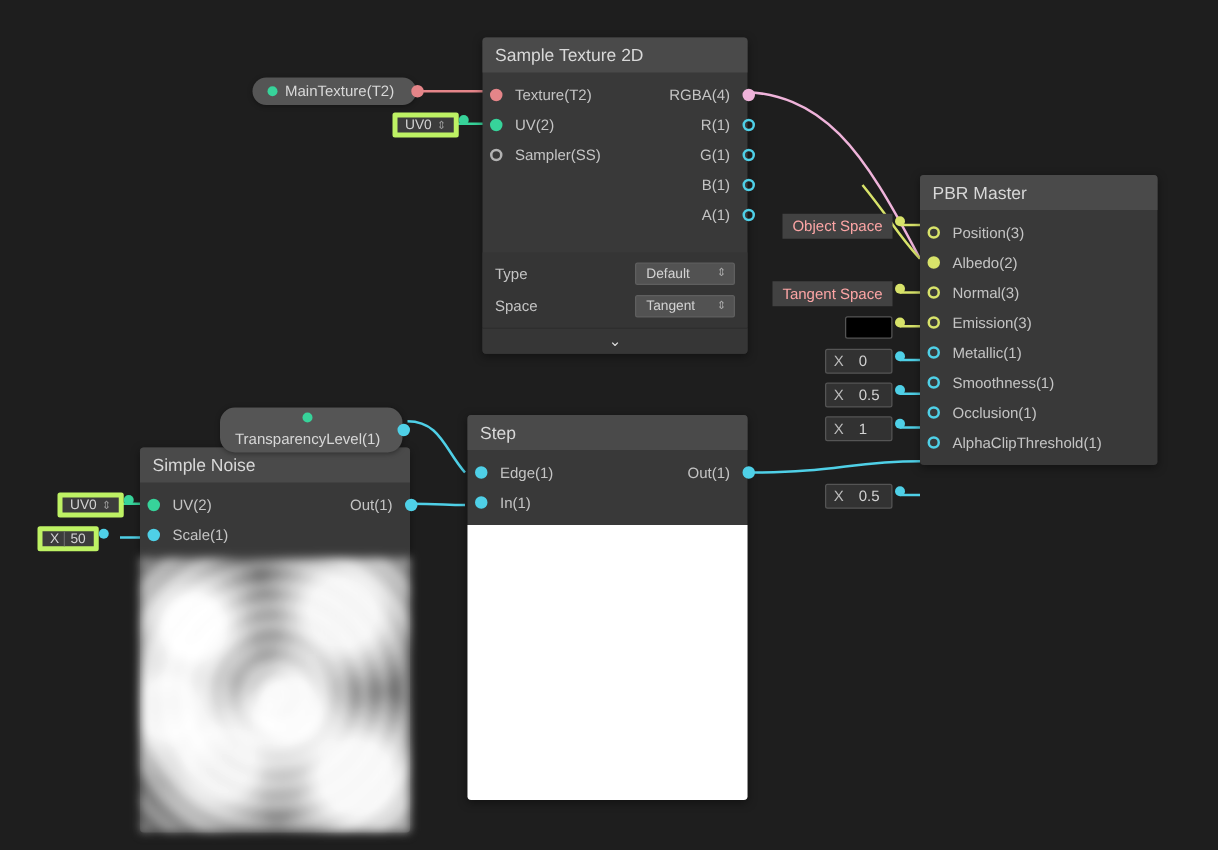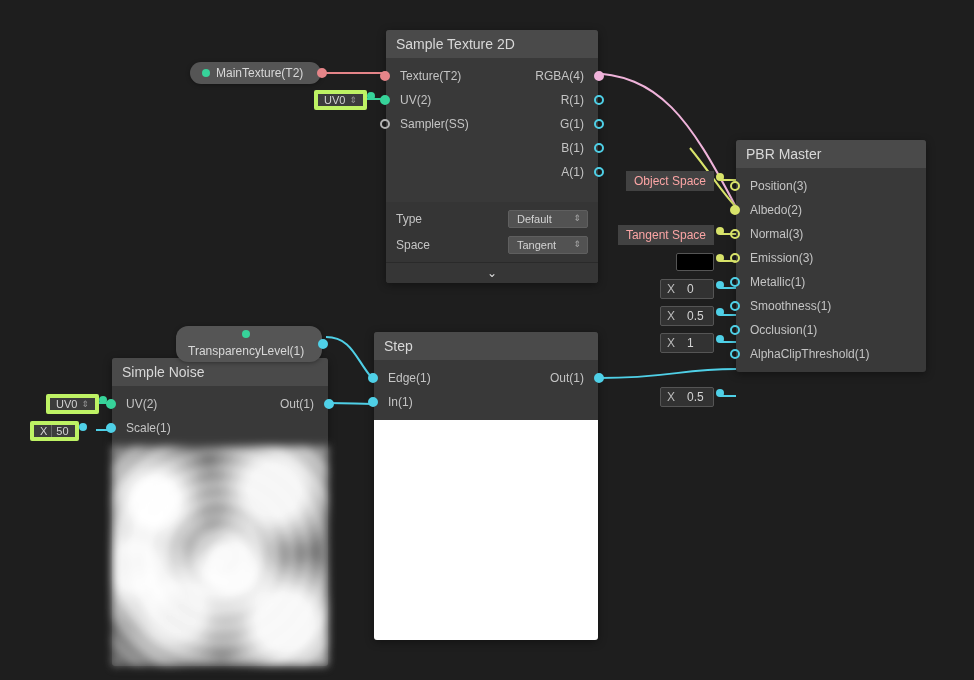--- a/index.html
+++ b/index.html
@@ -21,21 +21,21 @@
     box-shadow: 0 2px 8px rgba(0,0,0,.4);
     z-index: 10;
   }
   .node-title {
     background: #4a4a4a;
     padding: 6px 10px;
     font-size: 14px;
     color: #d8d8d8;
     border-radius: 3px 3px 0 0;
   }
-  .node-body { padding: 6px 0; }
+  .node-body { padding: 6px 12px; }
   .port-row { display: flex; align-items: center; height: 24px; position: relative; }
   .port-in { justify-content: flex-start; padding-left: 14px; }
   .port-out { justify-content: flex-end; padding-right: 14px; }
   .port-label { color: #c4c4c4; }
   .port-dot {
     position: absolute;
     width: 10px; height: 10px;
     border-radius: 50%;
     top: 50%; transform: translateY(-50%);
     background: transparent;
@@ -281,21 +281,21 @@
       <span class="port-dot ring cyan"></span>
       <span class="port-label">Occlusion(1)</span>
     </div>
     <div class="port-row port-in">
       <span class="port-dot ring cyan"></span>
       <span class="port-label">AlphaClipThreshold(1)</span>
     </div>
   </div>
 </div>
 
-<div class="pill" style="left:190px; top:62px;">
+<div class="pill" style="left:202px; top:62px;">
   <span class="front-dot" style="background:#37d39a;"></span>
   <span>MainTexture(T2)</span>
   <span class="tail-dot port-dot dot-filled" style="background:#e58589;border:2px solid #e58589;"></span>
 </div>
 
 <div class="pill" style="left:176px; top:326px;flex-direction:column;">
   <span class="front-dot" style="background:#37d39a;"></span>
   <span>TransparencyLevel(1)</span>
   <span class="tail-dot port-dot dot-filled cyan"></span>
 </div>

